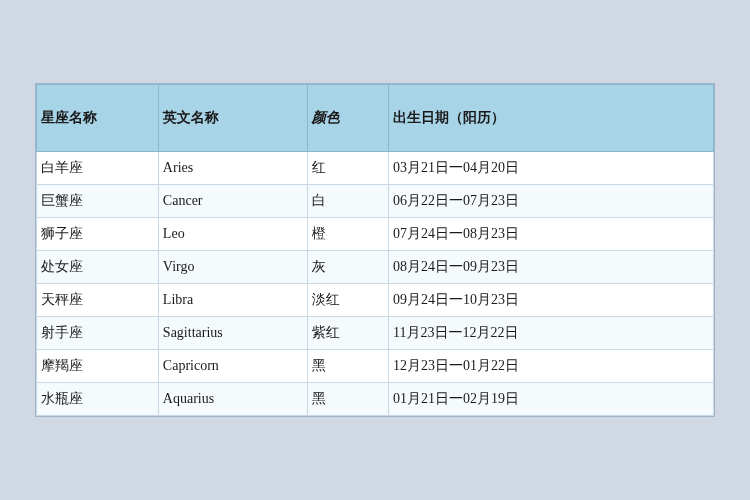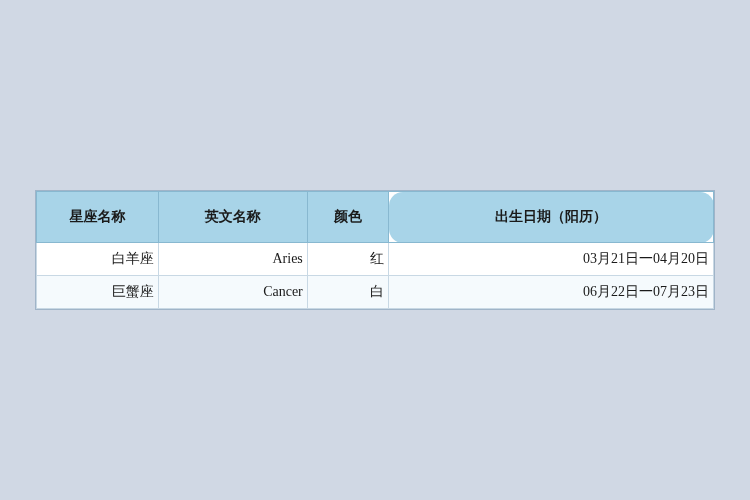--- a/index.html
+++ b/index.html
@@ -23,42 +23,42 @@
       width: 680px;
     }
     table {
       width: 100%;
       border-collapse: collapse;
     }
     th {
       background-color: #a8d4e8;
       color: #1a1a1a;
       font-weight: bold;
-      text-align: center;
-      padding: 16px 4px;
+      text-align: left;
+      padding: 24px 4px;
       border: 1px solid #88b8d0;
       font-size: 14px;
     }
     td {
-      text-align: right;
+      text-align: left;
       padding: 7px 4px;
       border: 1px solid #c8d8e4;
       color: #1a1a1a;
       font-size: 14px;
     }
     tr:nth-child(even) td {
       background-color: #f5fafd;
     }
     tr:nth-child(odd) td {
       background-color: #ffffff;
     }
     .col-chinese { width: 18%; }
     .col-english { width: 22%; margin-left: 40px; }
-    .col-color { width: 12%; }
-    .col-date { width: 48%; border-radius: 14px; }
+    .col-color { width: 12%; font-style: italic; }
+    .col-date { width: 48%; }
   </style>
 </head>
 <body>
 
 <div class="table-container">
   <table>
     <thead>
       <tr>
         <th class="col-chinese">星座名称</th>
         <th class="col-english">英文名称</th>
@@ -72,15 +72,51 @@
           <td>Aries</td>
           <td>红</td>
           <td>03月21日一04月20日</td>
         </tr>
         <tr>
           <td>巨蟹座</td>
           <td>Cancer</td>
           <td>白</td>
           <td>06月22日一07月23日</td>
         </tr>
+        <tr>
+          <td>狮子座</td>
+          <td>Leo</td>
+          <td>橙</td>
+          <td>07月24日一08月23日</td>
+        </tr>
+        <tr>
+          <td>处女座</td>
+          <td>Virgo</td>
+          <td>灰</td>
+          <td>08月24日一09月23日</td>
+        </tr>
+        <tr>
+          <td>天秤座</td>
+          <td>Libra</td>
+          <td>淡红</td>
+          <td>09月24日一10月23日</td>
+        </tr>
+        <tr>
+          <td>射手座</td>
+          <td>Sagittarius</td>
+          <td>紫红</td>
+          <td>11月23日一12月22日</td>
+        </tr>
+        <tr>
+          <td>摩羯座</td>
+          <td>Capricorn</td>
+          <td>黑</td>
+          <td>12月23日一01月22日</td>
+        </tr>
+        <tr>
+          <td>水瓶座</td>
+          <td>Aquarius</td>
+          <td>黑</td>
+          <td>01月21日一02月19日</td>
+        </tr>
       </tbody>
   </table>
 </div>
 
 </body></html>

